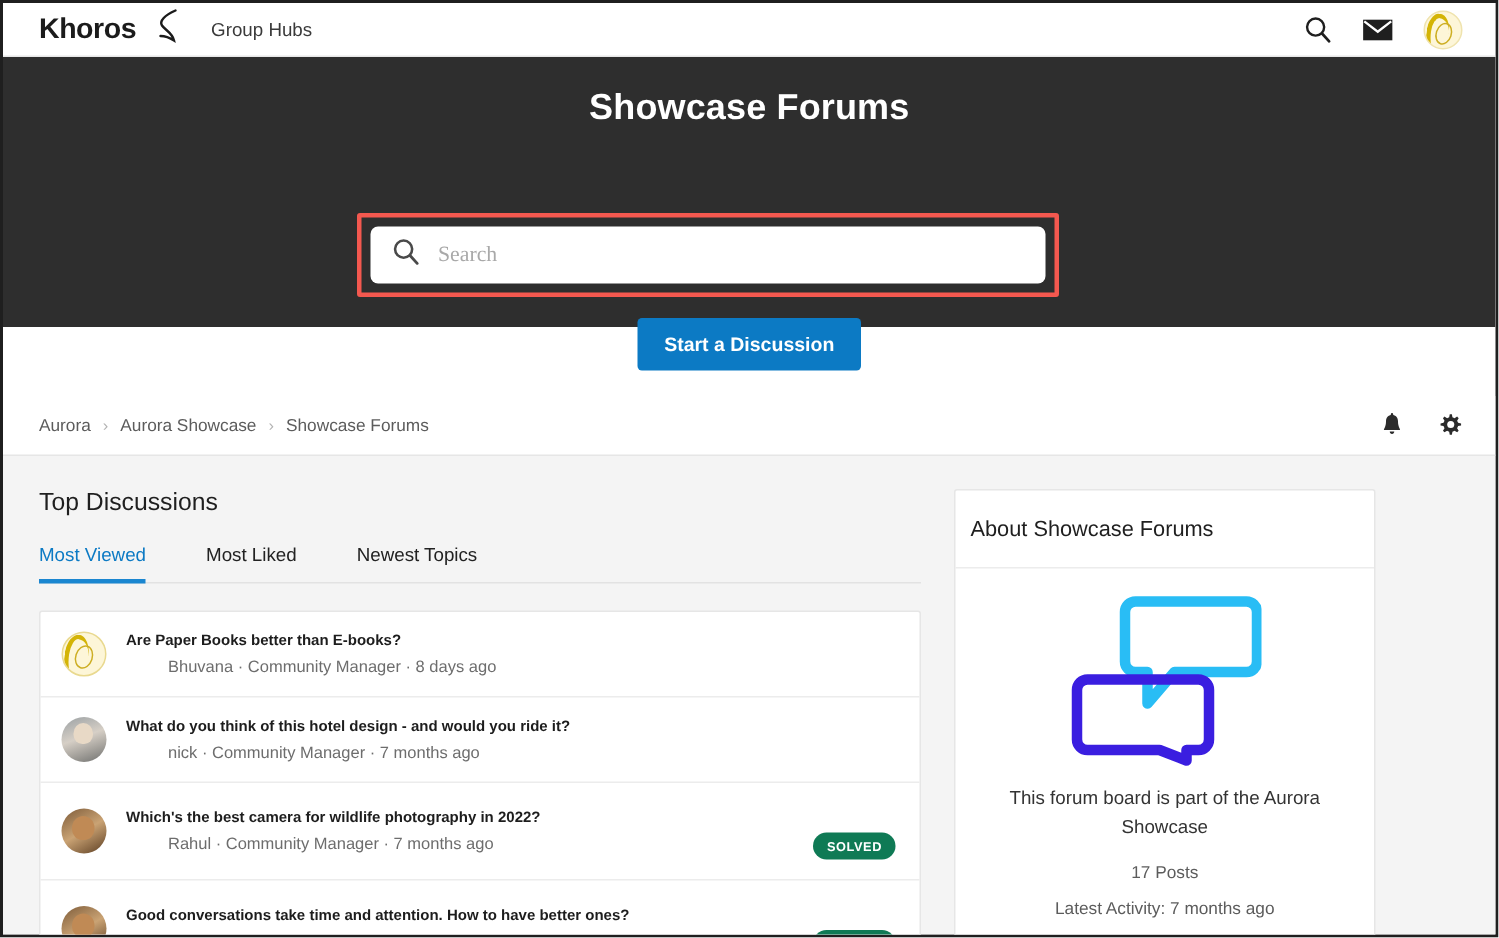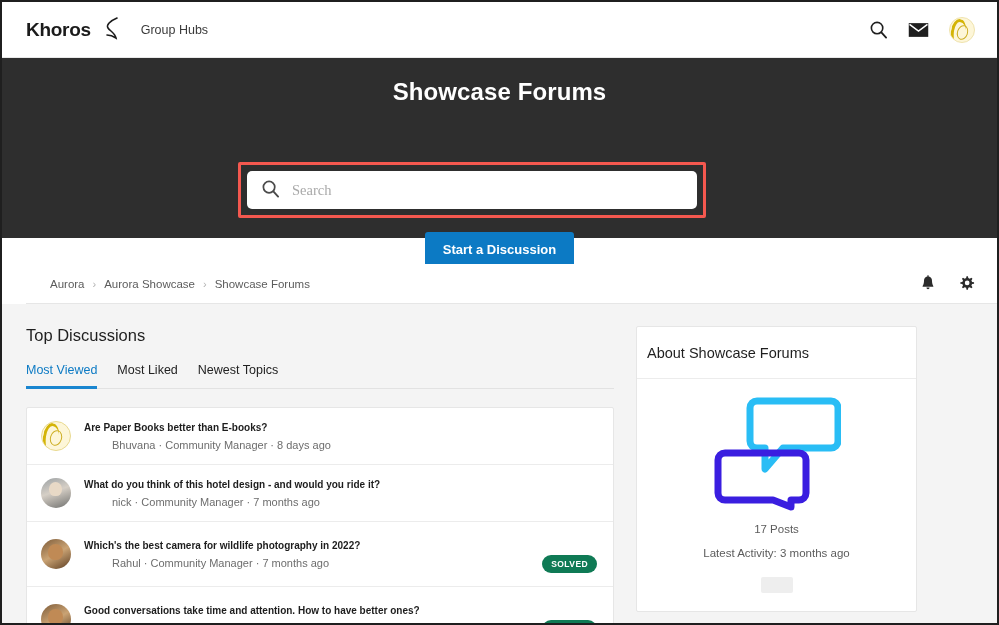--- a/index.html
+++ b/index.html
@@ -12,21 +12,21 @@
   #page {
     position: relative;
     width: 999px; height: 625px;
     border: 2px solid #1f1f1f;
     background: #ffffff;
     overflow: hidden;
   }
 
   
   .topnav {
-    height: 56px;
+    height: 36px;
     background: #ffffff;
     display: flex;
     align-items: center;
     padding: 0 22px 0 24px;
     border-bottom: 1px solid #e8e8e8;
   }
   .brand { display: flex; align-items: center; gap: 4px; }
   .brand-word {
     font-size: 19px; font-weight: 700; color: #1b1b1b; letter-spacing: -0.3px;
   }
@@ -105,21 +105,20 @@
     color: #ffffff; font-size: 12.5px; font-weight: 700;
   }
 
   
   .crumbbar {
     position: absolute; left: 0; right: 0; top: 262px;
     height: 40px; background: #ffffff;
     display: flex; align-items: center;
     padding: 0 22px 0 24px;
     border-bottom: 1px solid #e6e6e6;
-    margin-left: 24px;
   }
   .crumbs { display: flex; align-items: center; gap: 8px; }
   .crumb { font-size: 11.5px; color: #5c5c5c; cursor: pointer; white-space: nowrap; }
   .crumb-sep { font-size: 11px; color: #b3b3b3; }
   .crumbbar-right { margin-left: auto; display: flex; align-items: center; gap: 22px; }
 
   
   .main {
     position: absolute; left: 0; right: 0; top: 302px; bottom: 0;
     background: #f4f4f4;
@@ -127,21 +126,21 @@
     display: flex; gap: 22px;
   }
   .col-left { width: 588px; }
   .col-right { width: 281px; }
 
   .section-title {
     font-size: 16.5px; color: #1f1f1f; font-weight: 400;
     margin-bottom: 18px;
   }
   .tabs {
-    display: flex; gap: 20px;
+    display: flex; gap: 40px;
     border-bottom: 1px solid #e2e2e2;
   }
   .tab {
     font-size: 12.5px; color: #222222; padding-bottom: 9px;
     cursor: pointer; white-space: nowrap;
     border-bottom: 3px solid transparent;
     margin-bottom: -1px;
   }
   .tab.active { color: #0c7ac4; border-bottom-color: #1a86d0; }
 
@@ -358,22 +357,23 @@
     <div class="col-right">
       <div class="card">
         <div class="card-head">About Showcase Forums</div>
         <div class="card-body">
           <div class="bubbles">
             <svg width="128" height="118" viewBox="0 0 128 118">
               <path d="M44 6 H118 a7 7 0 0 1 7 7 V46 a7 7 0 0 1 -7 7 H70 L52 74 V53 H44 a7 7 0 0 1 -7 -7 V13 a7 7 0 0 1 7 -7 Z" fill="none" stroke="#29bdf5" stroke-width="7" stroke-linejoin="round"></path>
               <path d="M12 58 H86 a7 7 0 0 1 7 7 V98 a7 7 0 0 1 -7 7 H78 V112 L60 105 H12 a7 7 0 0 1 -7 -7 V65 a7 7 0 0 1 7 -7 Z" fill="none" stroke="#3a1ee0" stroke-width="7" stroke-linejoin="round"></path>
             </svg>
           </div>
+          <div class="card-desc">This forum board is part of the Aurora Showcase</div>
           <div class="card-stat">17 Posts</div>
-          <div class="card-stat">Latest Activity: 3 months ago</div>
+          <div class="card-stat">Latest Activity: 7 months ago</div>
           <button class="btn-follow">
             
             
           </button>
         </div>
       </div>
     </div>
 
   </div>
 </div>

